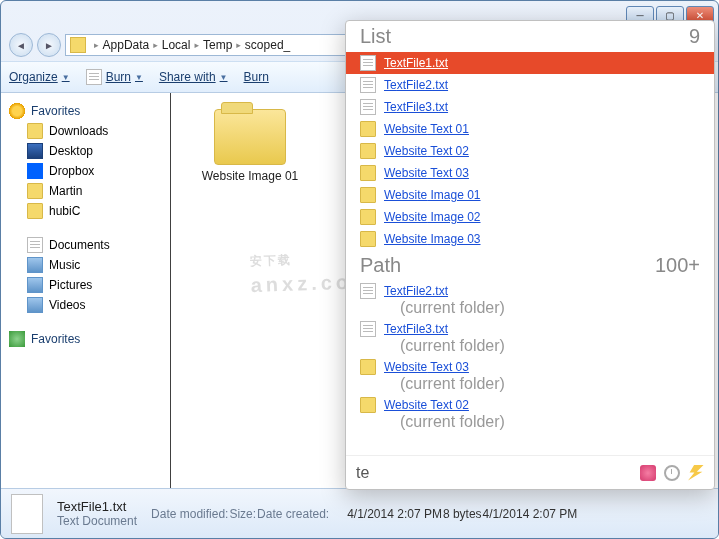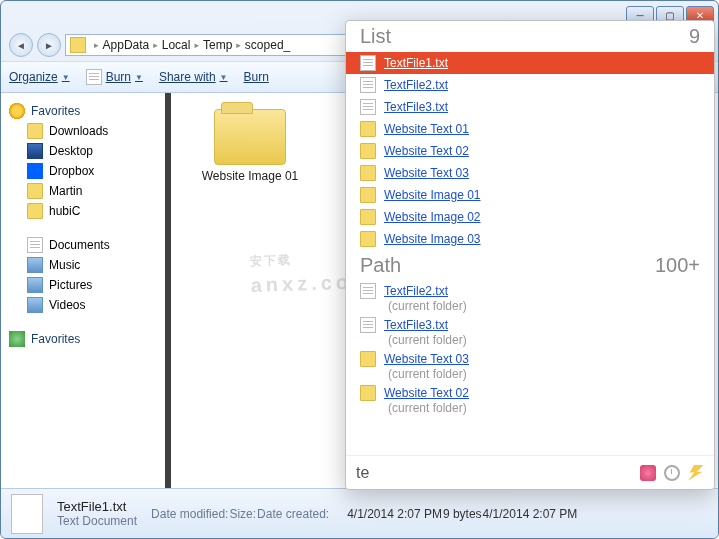--- a/index.html
+++ b/index.html
@@ -15,21 +15,21 @@
 .address { flex: 1; height: 22px; background: #fff; border: 1px solid #9db8d6; display: flex; align-items: center; padding: 0 4px; }
 .adricon { width: 16px; height: 16px; background: #f5d96b; border: 1px solid #d8b848; margin-right: 4px; }
 .crumb { display: flex; align-items: center; color: #222; }
 .crumb .sep { margin: 0 4px; color: #888; font-size: 9px; }
 
 .toolbar { height: 32px; background: linear-gradient(#f6fbff,#e1eefc); border-top: 1px solid #cddff2; border-bottom: 1px solid #b7cce4; display: flex; align-items: center; padding: 0 8px; gap: 16px; }
 .tbtn { display: flex; align-items: center; gap: 4px; color: #1a3e6e; text-decoration: underline; }
 .tbtn .dd { font-size: 8px; color: #496fa0; }
 
 .body { display: flex; height: calc(100% - 28px - 32px - 32px - 50px); background: #fff; }
-.sidebar { width: 170px; border-right: 6px solid #404040; padding: 8px 4px; overflow: hidden; }
+.sidebar { width: 170px; border-right: 1px solid #404040; padding: 8px 4px; overflow: hidden; }
 .sgroup { margin-bottom: 14px; }
 .sgroup .hdr { display: flex; align-items: center; gap: 6px; padding: 2px 4px; }
 .sgroup .hdr .txt { color: #1a3e6e; }
 .sitem { display: flex; align-items: center; gap: 6px; padding: 2px 4px 2px 22px; }
 .ico { width: 16px; height: 16px; display: inline-block; flex-shrink: 0; }
 .ico.star { background: radial-gradient(circle,#ffd34d 40%,#e8a100 70%,transparent 72%); }
 .ico.folder { background: #f5d96b; border: 1px solid #d8b848; border-radius: 1px; }
 .ico.desktop { background: linear-gradient(#3b6fbf,#1b3f7a); border: 1px solid #1b3f7a; }
 .ico.dropbox { background: #0061fe; }
 .ico.lib { background: linear-gradient(#9fc6ec,#5f94c9); border: 1px solid #5f94c9; }
@@ -63,21 +63,21 @@
 .sectionhdr .c { font-size: 20px; color: #888; }
 .plist { flex: 0 0 auto; }
 .prow { display: flex; align-items: center; gap: 8px; padding: 3px 14px; }
 .prow.selected { background: #e74a2a; color: #fff; }
 .prow .t { color: #1a4fd8; text-decoration: underline; }
 .prow.selected .t { color: #fff; }
 .prow .ico { width: 16px; height: 16px; }
 .pathlist .pi { padding: 2px 14px; }
 .pathlist .pi .nm { display: flex; align-items: center; gap: 8px; }
 .pathlist .pi .nm .t { color: #1a4fd8; text-decoration: underline; }
-.pathlist .pi .sub { color: #999; font-size: 12px; margin-left: 28px; }
+.pathlist .pi .sub { color: #999; font-size: 16px; margin-left: 40px; }
 .searchbar { margin-top: auto; border-top: 1px solid #eee; height: 34px; display: flex; align-items: center; padding: 0 10px; gap: 8px; }
 .searchbar input { flex: 1; border: none; outline: none; font-size: 16px; color: #555; }
 .smicon { width: 16px; height: 16px; cursor: pointer; }
 .smicon.heart { background: radial-gradient(circle,#f57da3,#d53a6e); border-radius: 3px; }
 .smicon.clock { border: 2px solid #aaa; border-radius: 50%; position: relative; }
 .smicon.clock::after { content: ""; position: absolute; left: 5px; top: 2px; width: 1px; height: 5px; background: #aaa; }
 .smicon.bolt { background: #f7c948; clip-path: polygon(40% 0,100% 0,55% 45%,90% 45%,0 100%,40% 50%,10% 50%); }
 
 .watermark { position: absolute; left: 250px; top: 230px; font-size: 36px; color: rgba(120,120,120,0.25); font-weight: bold; pointer-events: none; letter-spacing: 2px; transform: rotate(-2deg); }
 .watermark .sub { display: block; font-size: 20px; letter-spacing: 4px; }
@@ -206,21 +206,21 @@
       <div class="type">Text Document</div>
     </div>
     <div class="cols">
       <div class="col">
           <span class="k">Date modified:</span>
           <span class="k">Size:</span>
           <span class="k">Date created:</span>
         </div>
       <div class="col">
           <span class="v">4/1/2014 2:07 PM</span>
-          <span class="v">9 bytes</span>
+          <span class="v">8 bytes</span>
           <span class="v">4/1/2014 2:07 PM</span>
         </div>
     </div>
   </div>
 </div>
 
 <div class="watermark"><span>安下载</span><span class="sub">anxz.com</span></div>
 
 <div class="popup">
   <div class="sectionhdr">

